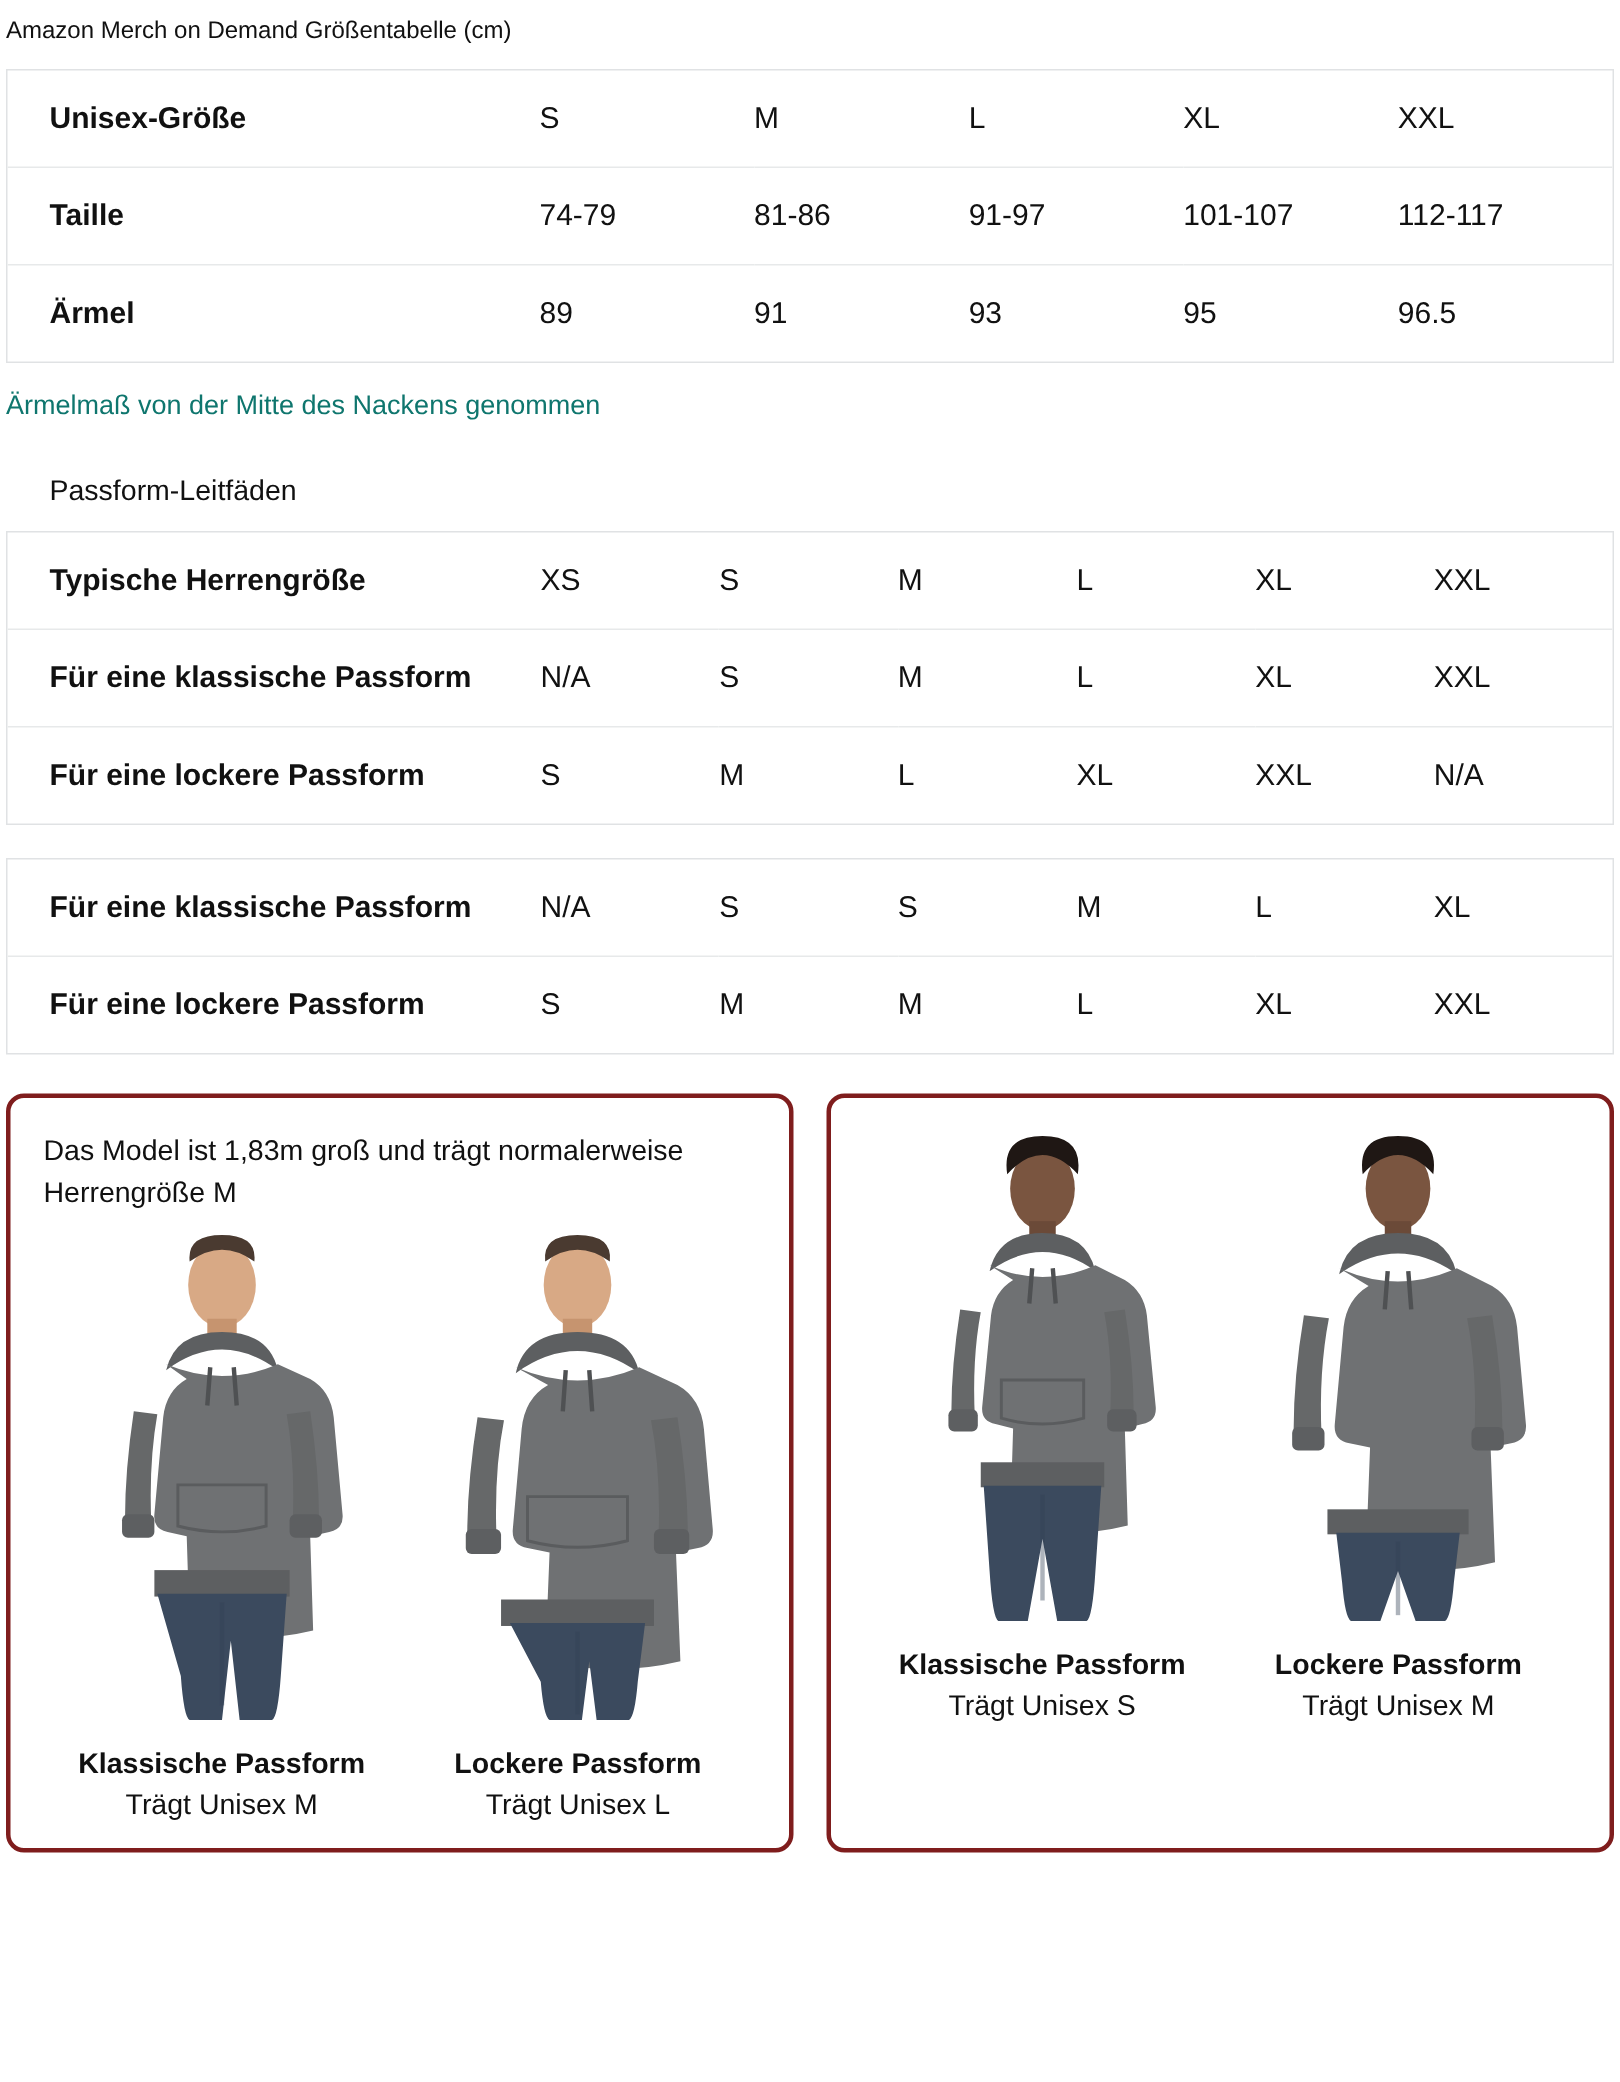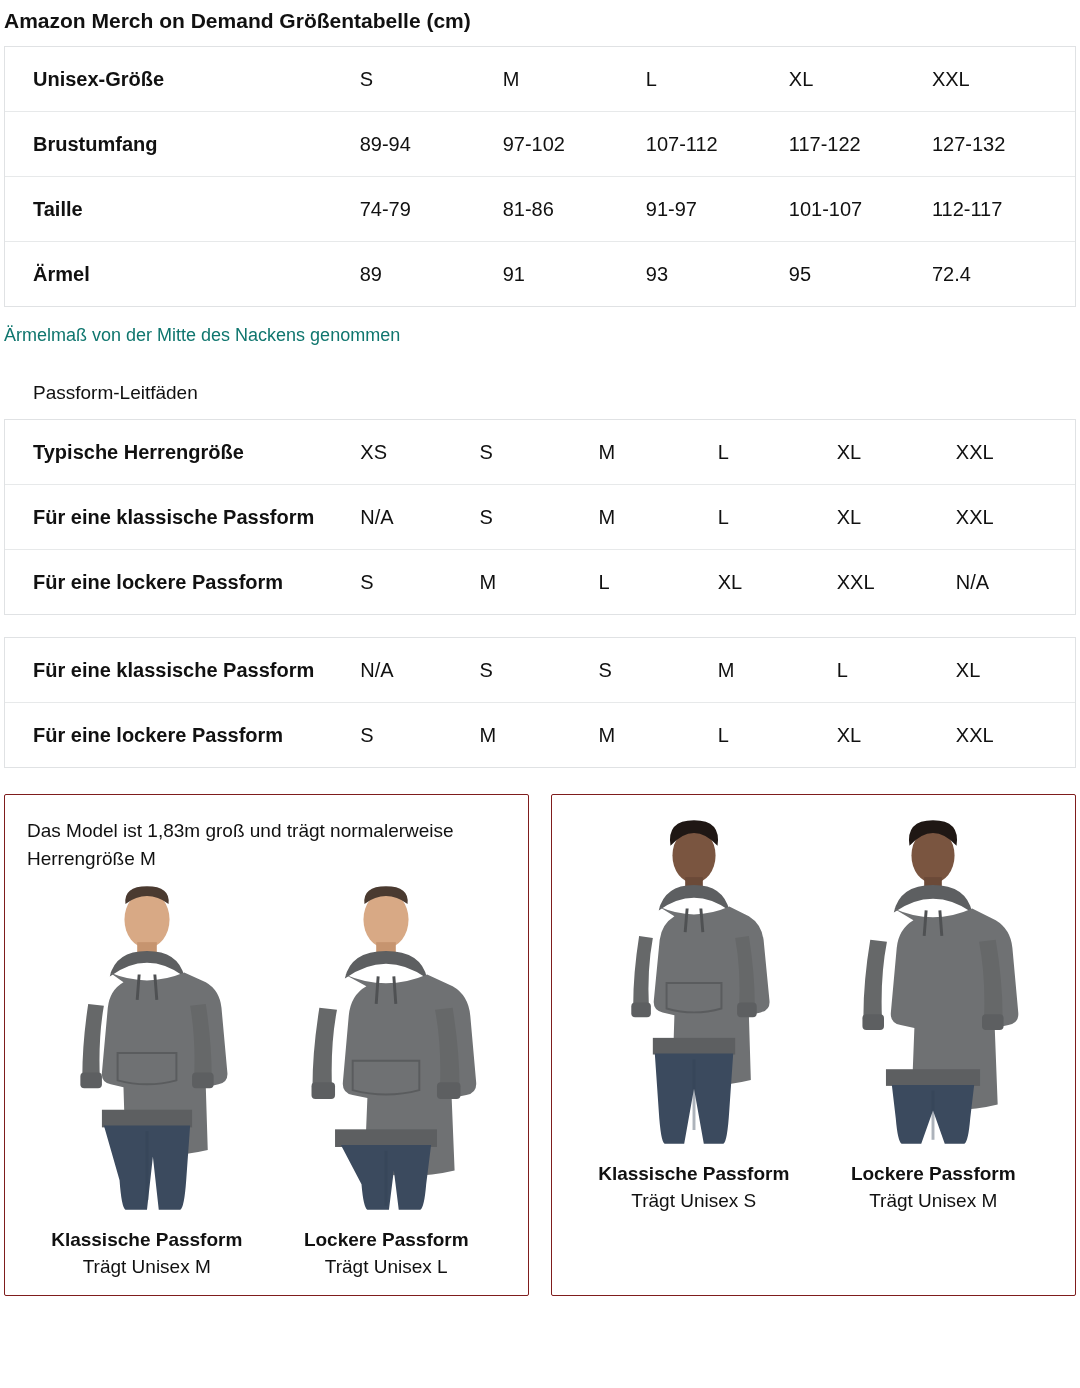--- a/index.html
+++ b/index.html
@@ -14,25 +14,25 @@
     width: 1080px;
     min-height: 1388px;
     position: relative;
   }
   .page {
     width: 1080px;
     padding: 0 0 0 0;
   }
 
   .page-title {
-    font-size: 21px;
+    font-size: 16px;
     line-height: 26px;
     padding: 8px 0 12px 4px;
     color: #111;
-    font-weight: 700;
+    font-weight: 400;
   }
 
   .card {
     border: 1px solid #e0e2e4;
     border-radius: 0;
     margin: 0 4px 0 4px;
     overflow: hidden;
     background: #fff;
   }
 
@@ -80,22 +80,22 @@
   .fit-table td.val { width: 118px; }
 
   .spacer-between { height: 22px; }
 
   .models-row {
     display: flex;
     gap: 22px;
     margin: 26px 4px 0 4px;
   }
   .model-card {
-    border: 1px solid #7f1d1d;
-    border-radius: 2px;
+    border: 3px solid #7f1d1d;
+    border-radius: 12px;
     flex: 1 1 0;
     padding: 22px 22px 14px 22px;
   }
   .model-caption {
     font-size: 19px;
     line-height: 28px;
     color: #111;
     margin-bottom: 10px;
   }
   .figures {
@@ -146,42 +146,34 @@
       <tbody>
         <tr>
           <td class="label">Unisex-Größe</td>
           <td class="val">S</td>
           <td class="val">M</td>
           <td class="val">L</td>
           <td class="val">XL</td>
           <td class="val">XXL</td>
         </tr>
         <tr>
-          <td class="label">Brustumfang</td>
-          <td class="val">89-94</td>
-          <td class="val">97-102</td>
-          <td class="val">107-112</td>
-          <td class="val">117-122</td>
-          <td class="val">127-132</td>
-        </tr>
-        <tr>
           <td class="label">Taille</td>
           <td class="val">74-79</td>
           <td class="val">81-86</td>
           <td class="val">91-97</td>
           <td class="val">101-107</td>
           <td class="val">112-117</td>
         </tr>
         <tr>
           <td class="label">Ärmel</td>
           <td class="val">89</td>
           <td class="val">91</td>
           <td class="val">93</td>
           <td class="val">95</td>
-          <td class="val">72.4</td>
+          <td class="val">96.5</td>
         </tr>
       </tbody>
     </table>
   </div>
 
   <div class="note">Ärmelmaß von der Mitte des Nackens genommen</div>
 
   <div class="section-heading">Passform-Leitfäden</div>
 
   <div class="card">

